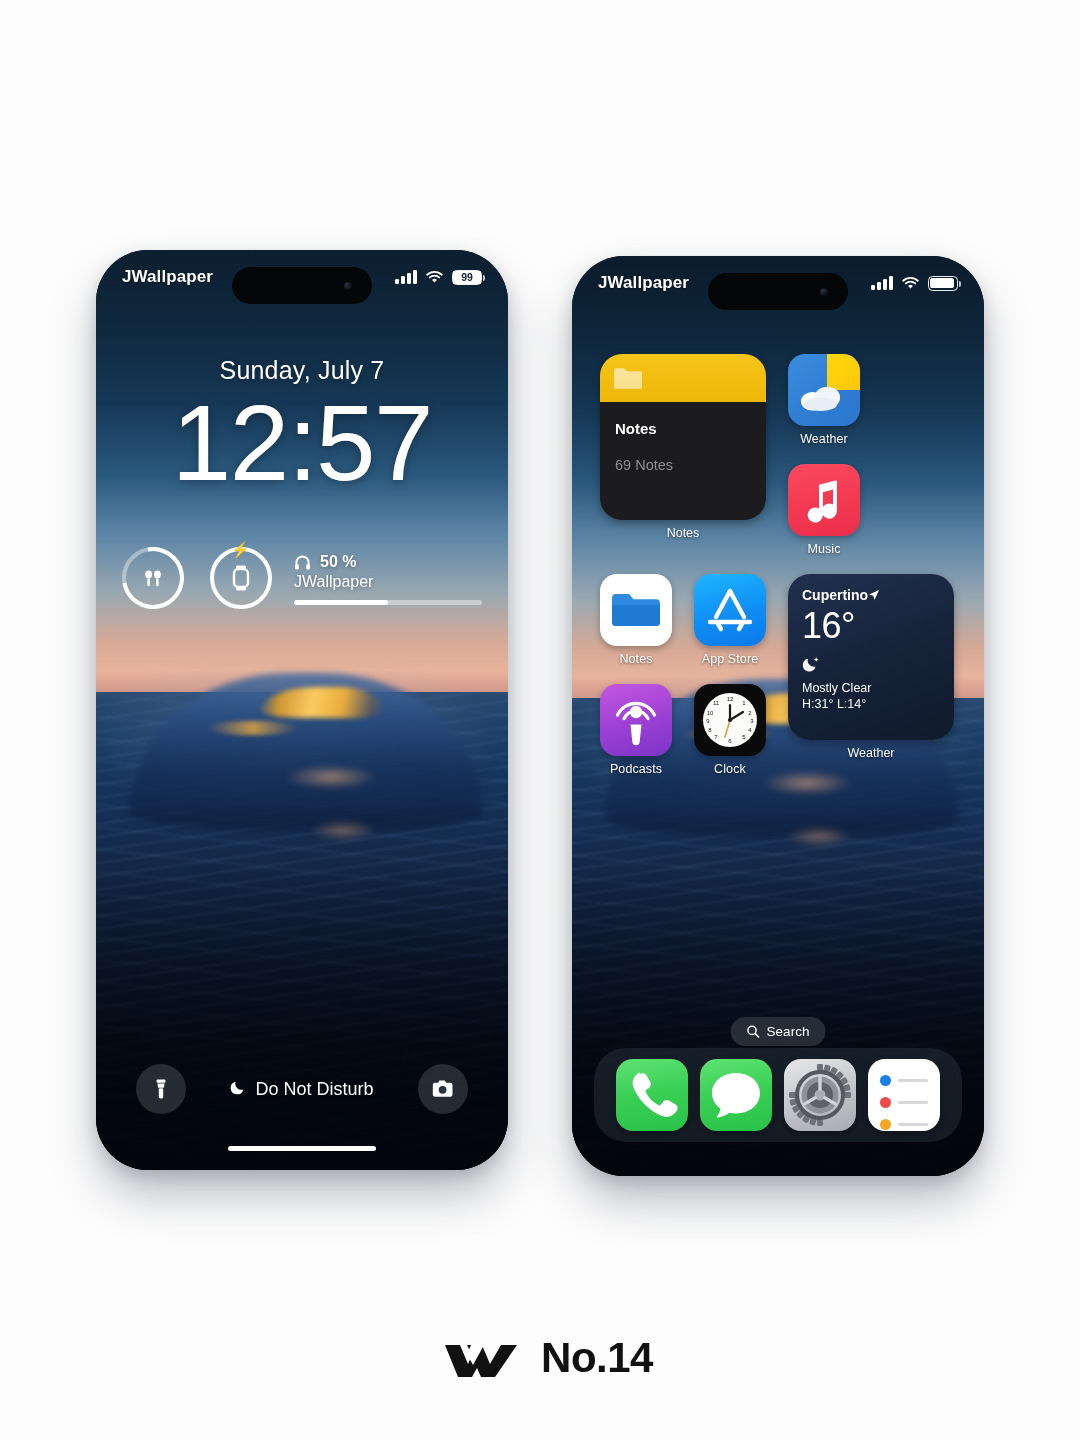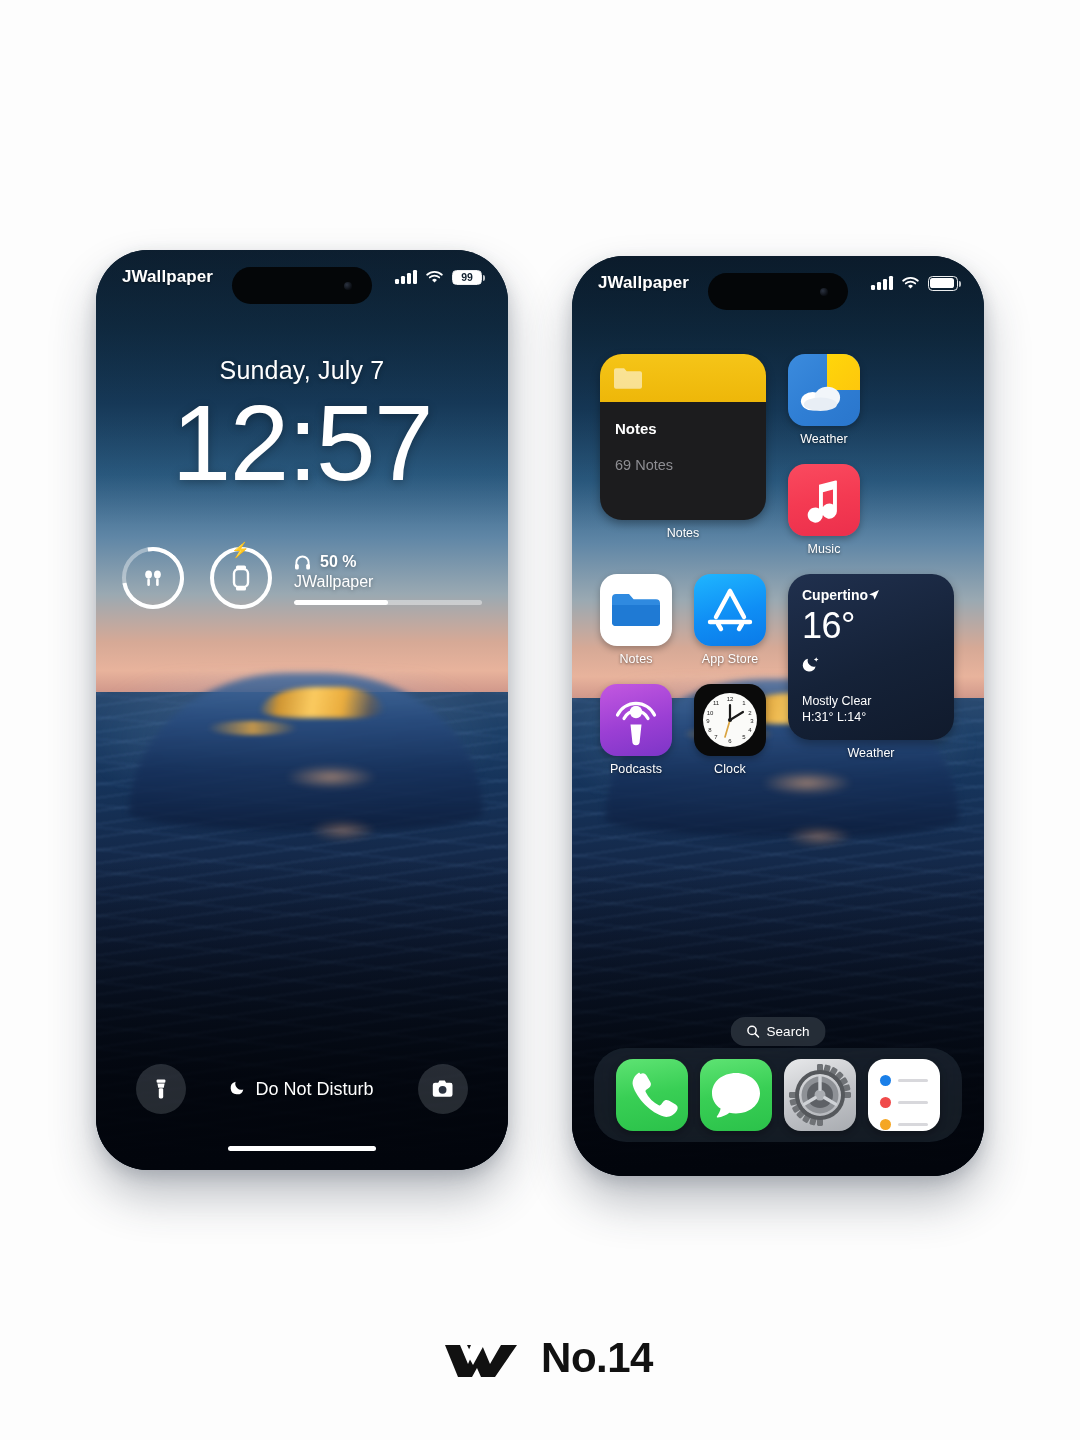--- a/index.html
+++ b/index.html
@@ -272,21 +272,21 @@
     background:linear-gradient(160deg,#20304e 0%,#152238 55%,#101a2c 100%);
     box-shadow:0 4px 10px rgba(0,0,0,.32);
     padding:13px 14px; color:#fff;
   }
   .ww-city {
     display:flex; align-items:center; 
     font-size:14px; font-weight:600;
   }
   .ww-temp { font-size:36px; font-weight:500; margin-top:2px; letter-spacing:-.5px; }
   .ww-icon { margin-top:8px; font-size:17px; line-height:1; }
-  .ww-cond { font-size:12.5px; font-weight:500; margin-top:17px; }
+  .ww-cond { font-size:12.5px; font-weight:500; margin-top:4px; }
   .ww-hl { font-size:12.5px; font-weight:500; margin-top:2px; }
 
   .widget-label {
     margin-top:6px; text-align:center; color:#fff;
     font-size:12.5px; font-weight:500;
     text-shadow:0 1px 3px rgba(0,0,0,.6);
   }
   .hs-col2 { display:flex; flex-direction:column; gap:18px; }
 
   

